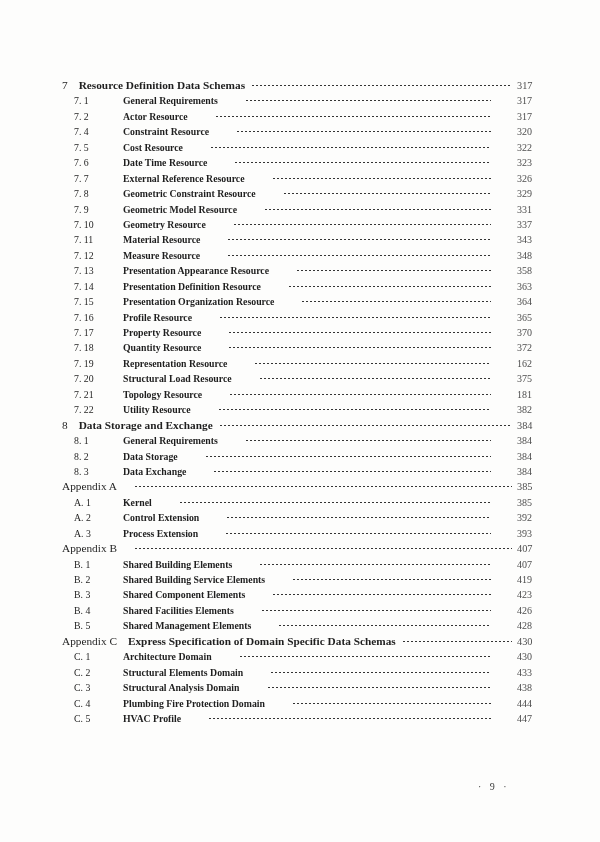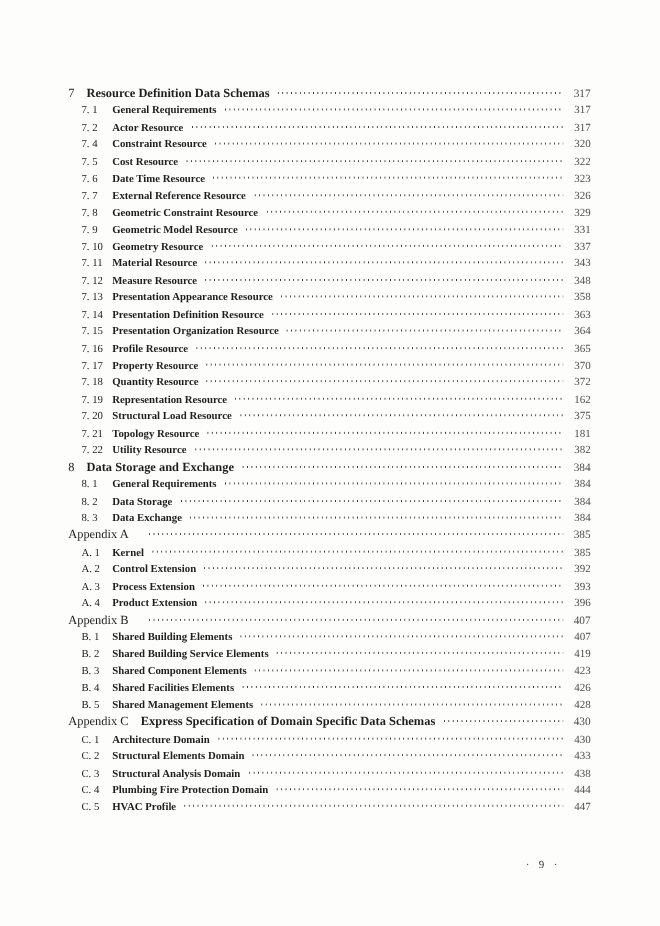--- a/index.html
+++ b/index.html
@@ -28,39 +28,40 @@
     white-space: nowrap;
   }
   .row.l1 {
     padding-left: 62px;
     font-size: 11.3px;
   }
   .row.l1 .num { margin-right: 11px; }
   .row.l2 {
     padding-left: 74px;
     font-size: 9.8px;
+    gap: 21px;
   }
   .row.l2 .num {
     min-width: 24px;
     margin-right: 4px;
     white-space: pre;
   }
   .label { white-space: pre; font-weight: bold; }
   .leader {
     flex: 1 1 auto;
     height: 7px;
     margin: 0 5px 0 6px;
     background-image: radial-gradient(circle, #333 0.75px, rgba(0,0,0,0) 0.85px);
     background-size: 4px 7px;
     background-repeat: repeat-x;
     background-position: 0 50%;
   }
   .pg {
     min-width: 20px;
-    text-align: right;
+    text-align: left;
     font-size: 10px;
     color: #4d4d4d;
   }
   .row.l1 .pg { font-size: 10.3px; }
   .footer {
     position: absolute;
     top: 781px; left: 478px;
     font-size: 10px;
     color: #3a3a3a;
     letter-spacing: 3px;
@@ -274,26 +275,20 @@
     <span class="pg">392</span>
   </div>
 
   <div class="row l2">
     <span class="num">A. 3</span>
     <span class="label">Process Extension</span>
     <span class="leader"></span>
     <span class="pg">393</span>
   </div>
 
-  <div class="row l2">
-    <span class="num">A. 4</span>
-    <span class="label">Product Extension</span>
-    <span class="leader"></span>
-    <span class="pg">396</span>
-  </div>
 
   <div class="row l1">
     <span class="num">Appendix B</span>
     <span class="leader"></span>
     <span class="pg">407</span>
   </div>
 
   <div class="row l2">
     <span class="num">B. 1</span>
     <span class="label">Shared Building Elements</span>

